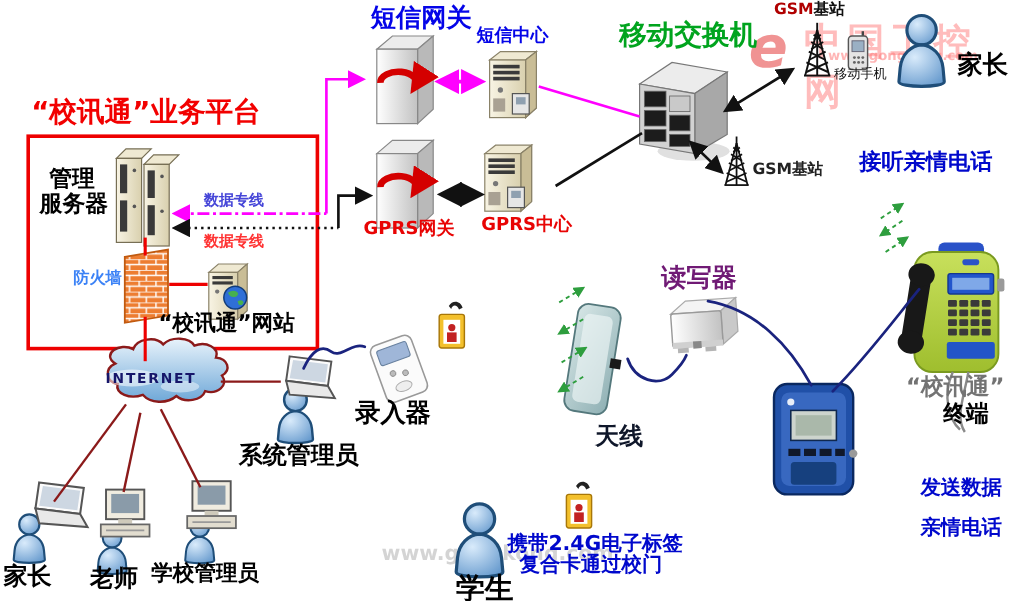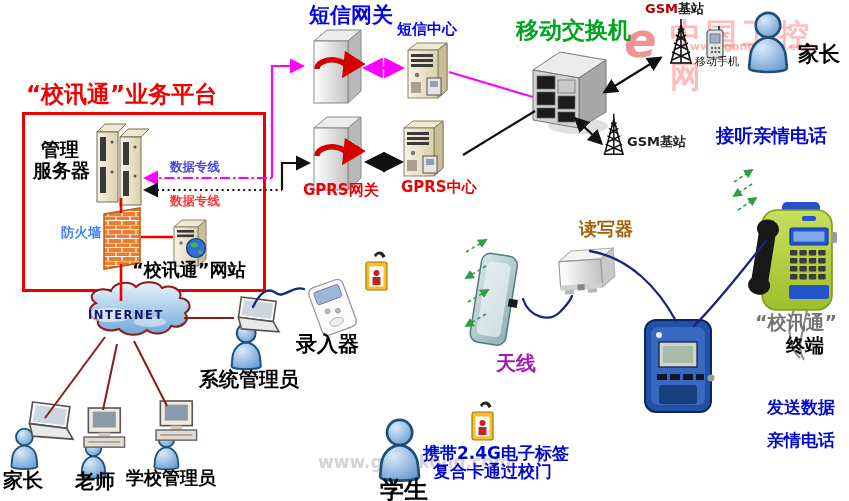--- a/index.html
+++ b/index.html
@@ -346,19 +346,19 @@
   <div class="lbl z5" style="left:88px;top:309px;font-size:11.5px;color:#16166a;letter-spacing:1.5px;">INTERNET</div>
   <div class="lbl z5" style="left:199px;top:369px;font-size:20px;color:#000;">系统管理员</div>
   <div class="lbl z5" style="left:3px;top:470px;font-size:20px;color:#000;">家长</div>
   <div class="lbl z5" style="left:75px;top:471px;font-size:20px;color:#000;">老师</div>
   <div class="lbl z5" style="left:126px;top:469px;font-size:18px;color:#000;">学校管理员</div>
 
   <div class="lbl z5" style="left:296px;top:333px;font-size:21px;color:#000;">录入器</div>
   <div class="lbl z5" style="left:380px;top:478px;font-size:24px;color:#000;">学生</div>
   <div class="lbl z5" style="left:423px;top:445px;font-size:17px;color:#0008cc;text-align:center;">携带2.4G电子标签</div>
   <div class="lbl z5" style="left:433px;top:463px;font-size:17px;color:#0008cc;">复合卡通过校门</div>
-  <div class="lbl z5" style="left:496px;top:353px;font-size:20px;color:#a21caf;">天线</div>
-  <div class="lbl z5" style="left:551px;top:220px;font-size:18px;color:#a16207;margin-left:28px;">读写器</div>
+  <div class="lbl z5" style="left:496px;top:353px;font-size:20px;color:#0f172a;">天线</div>
+  <div class="lbl z5" style="left:551px;top:220px;font-size:21px;color:#701a75;">读写器</div>
   <div class="lbl z5" style="left:755px;top:313px;font-size:19px;color:#737373;">“校讯通”</div>
   <div class="lbl z5" style="left:786px;top:336px;font-size:19px;color:#000;">终端</div>
   <div class="lbl z5" style="left:767px;top:400px;font-size:17px;color:#0008cc;font-family:Liberation Mono, monospace;">发送数据</div>
   <div class="lbl z5" style="left:767px;top:420px;font-size:17px;color:#0008cc;margin-top:12px;">亲情电话</div>
 </div>
 
 </body></html>

